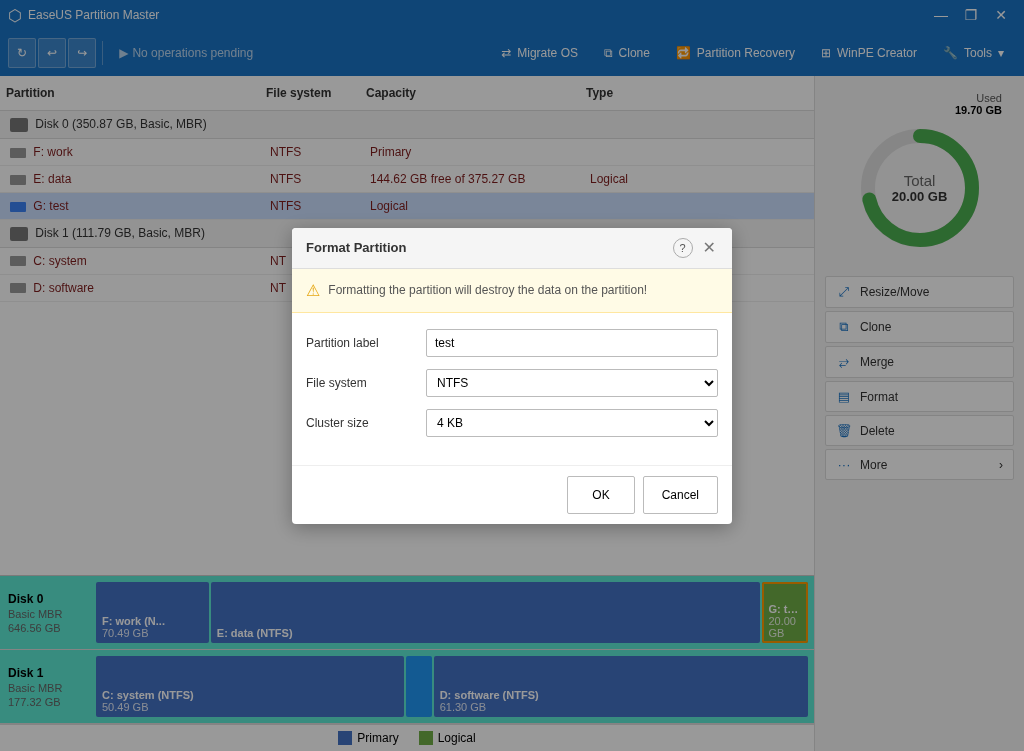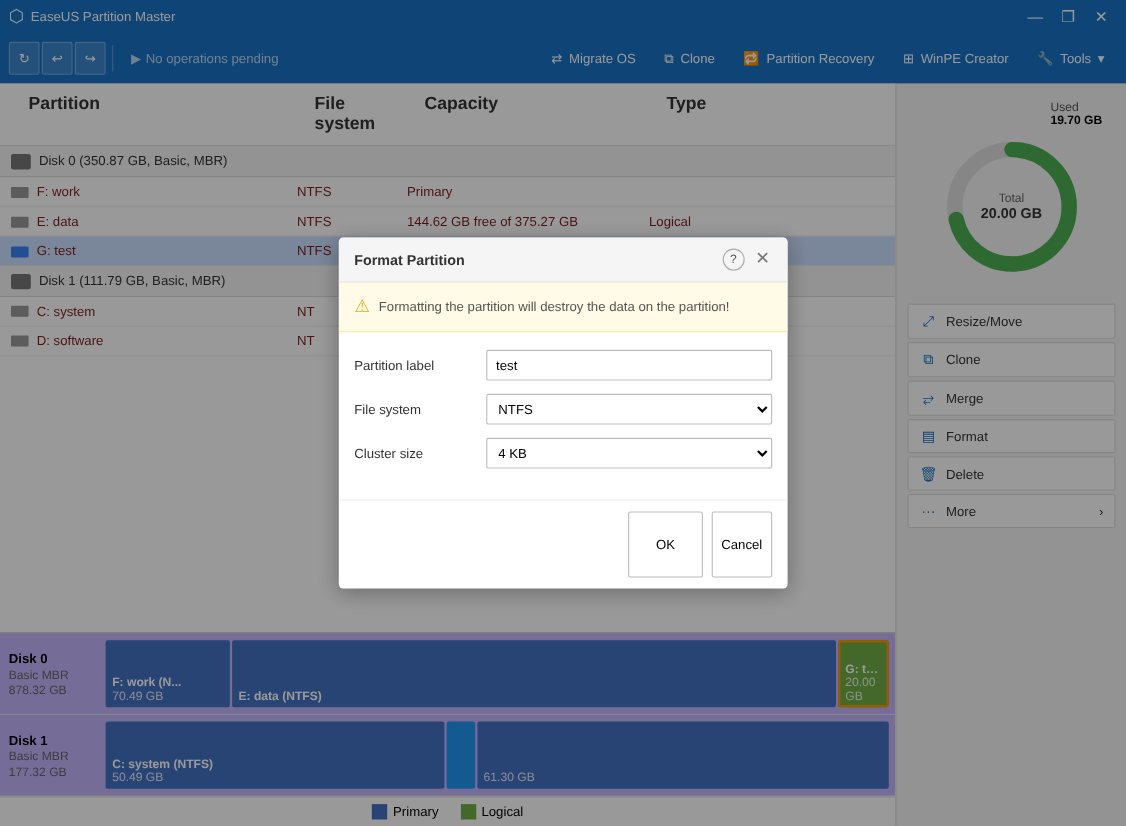--- a/index.html
+++ b/index.html
@@ -79,21 +79,21 @@
     
     #table-header {
       display: grid;
       grid-template-columns: 260px 100px 220px 120px;
       padding: 6px 0;
       border-bottom: 1px solid #ddd;
       background: white;
       font-weight: 600;
       color: #333;
     }
-    .th-cell { padding: 4px 26px; font-size: 16px; }
+    .th-cell { padding: 4px 6px; font-size: 12px; }
 
     
     .disk-group { }
     .disk-header-row {
       display: grid;
       grid-template-columns: 260px 100px 220px 120px;
       background: #f5f5f5;
       border-bottom: 1px solid #ddd;
     }
     .disk-header-cell {
@@ -124,21 +124,21 @@
       width: 16px; height: 10px;
       margin-right: 4px;
       vertical-align: middle;
     }
     .part-icon.gray { background: #999; border-radius: 1px; }
     .part-icon.blue { background: #3b82f6; border-radius: 1px; }
 
     
     #disk-map {
       border-top: 1px solid #ccc;
-      background: #c4b5fd;
+      background: #5eead4;
     }
     .disk-map-row {
       display: flex;
       align-items: center;
       border-bottom: 1px solid #ddd;
       height: 74px;
     }
     .disk-map-label {
       width: 90px;
       min-width: 90px;
@@ -208,21 +208,21 @@
       height: 140px;
       margin-bottom: 10px;
     }
     #donut-container svg { width: 140px; height: 140px; }
     .donut-label {
       position: absolute;
       top: 50%; left: 50%;
       transform: translate(-50%, -50%);
       text-align: center;
     }
-    .donut-total { font-size: 11px; color: #666; }
+    .donut-total { font-size: 15px; color: #666; }
     .donut-size { font-size: 13px; font-weight: 700; color: #333; }
 
     
     .right-actions { width: 100%; padding: 0 10px; display: flex; flex-direction: column; gap: 3px; margin-top: 8px; }
     .right-action-btn {
       background: white;
       border: 1px solid #ddd;
       padding: 7px 10px;
       cursor: pointer;
       display: flex; align-items: center; gap: 8px;
@@ -238,21 +238,21 @@
       position: fixed;
       top: 0; left: 0; right: 0; bottom: 0;
       background: rgba(0,0,0,0.4);
       display: flex;
       align-items: center;
       justify-content: center;
       z-index: 1000;
     }
     #modal {
       background: white;
-      width: 408px;
+      width: 440px;
       border-radius: 4px;
       box-shadow: 0 4px 20px rgba(0,0,0,0.3);
       overflow: hidden;
     }
     .modal-title-bar {
       background: #f5f5f5;
       border-bottom: 1px solid #ddd;
       padding: 10px 14px;
       display: flex;
       align-items: center;
@@ -317,29 +317,29 @@
     .modal-footer {
       padding: 10px 14px;
       display: flex;
       justify-content: flex-end;
       gap: 8px;
       border-top: 1px solid #eee;
     }
     .modal-ok-btn {
       background: white;
       border: 1px solid #bbb;
-      padding: 22px 24px;
+      padding: 11px 24px;
       cursor: pointer;
       font-size: 12px;
       border-radius: 2px;
     }
     .modal-cancel-btn {
       background: white;
       border: 1px solid #bbb;
-      padding: 5px 8px;
+      padding: 5px 18px;
       cursor: pointer;
       font-size: 12px;
       border-radius: 2px;
     }
 
     .table-scroll { flex: 1; overflow-y: auto; }
 
     
     .table-scroll::-webkit-scrollbar { width: 8px; }
     .table-scroll::-webkit-scrollbar-track { background: #f1f1f1; }
@@ -481,21 +481,21 @@
         </div>
       </div>
     </div>
 
     <div id="disk-map">
 
       <div class="disk-map-row">
         <div class="disk-map-label">
           <span class="dml-name">Disk 0</span>
           <span class="dml-type">Basic MBR</span>
-          <span class="dml-size">878.32 GB</span>
+          <span class="dml-size">646.56 GB</span>
         </div>
         <div class="disk-map-partitions">
           <div class="dmp-part primary" style="flex: 15">
             <span class="dmp-name">F: work (N...</span>
             <span class="dmp-size">70.49 GB</span>
           </div>
           <div class="dmp-part primary" style="flex: 80">
             <span class="dmp-name">E: data (NTFS)</span>
           </div>
           <div class="dmp-part logical selected" style="flex: 5">
@@ -511,20 +511,21 @@
           <span class="dml-type">Basic MBR</span>
           <span class="dml-size">177.32 GB</span>
         </div>
         <div class="disk-map-partitions">
           <div class="dmp-part primary" style="flex: 45">
             <span class="dmp-name">C: system (NTFS)</span>
             <span class="dmp-size">50.49 GB</span>
           </div>
           <div class="dmp-part primary" style="flex: 2; background:#2196f3;min-width:14px;"></div>
           <div class="dmp-part primary" style="flex: 55">
+            <span class="dmp-name">D: software (NTFS)</span>
             <span class="dmp-size">61.30 GB</span>
           </div>
         </div>
       </div>
 
     </div>
 
     <div id="legend">
       <div class="legend-item">
         <div class="legend-color" style="background:#4472c4;"></div>
@@ -534,21 +535,21 @@
         <div class="legend-color" style="background:#70ad47;"></div>
         <span>Logical</span>
       </div>
     </div>
 
   </div>
 
   <div id="right-panel">
 
     <div style="align-self:flex-end; padding-right:22px; margin-bottom:2px;">
-      <div style="font-size:11px;color:#555;">
+      <div style="font-size:11px;color:#555;text-align:right;">
         <span>Used</span>
       </div>
       <div style="font-size:11px;font-weight:600;text-align:right;">19.70 GB</div>
     </div>
 
     <div id="donut-container">
       <svg viewBox="0 0 140 140">
         <circle cx="70" cy="70" r="52" fill="none" stroke="#e0e0e0" stroke-width="14"></circle>
         <circle cx="70" cy="70" r="52" fill="none" stroke="#4CAF50" stroke-width="14" stroke-dasharray="315 327" stroke-dashoffset="82" stroke-linecap="round" transform="rotate(-90 70 70)"></circle>
       </svg>

